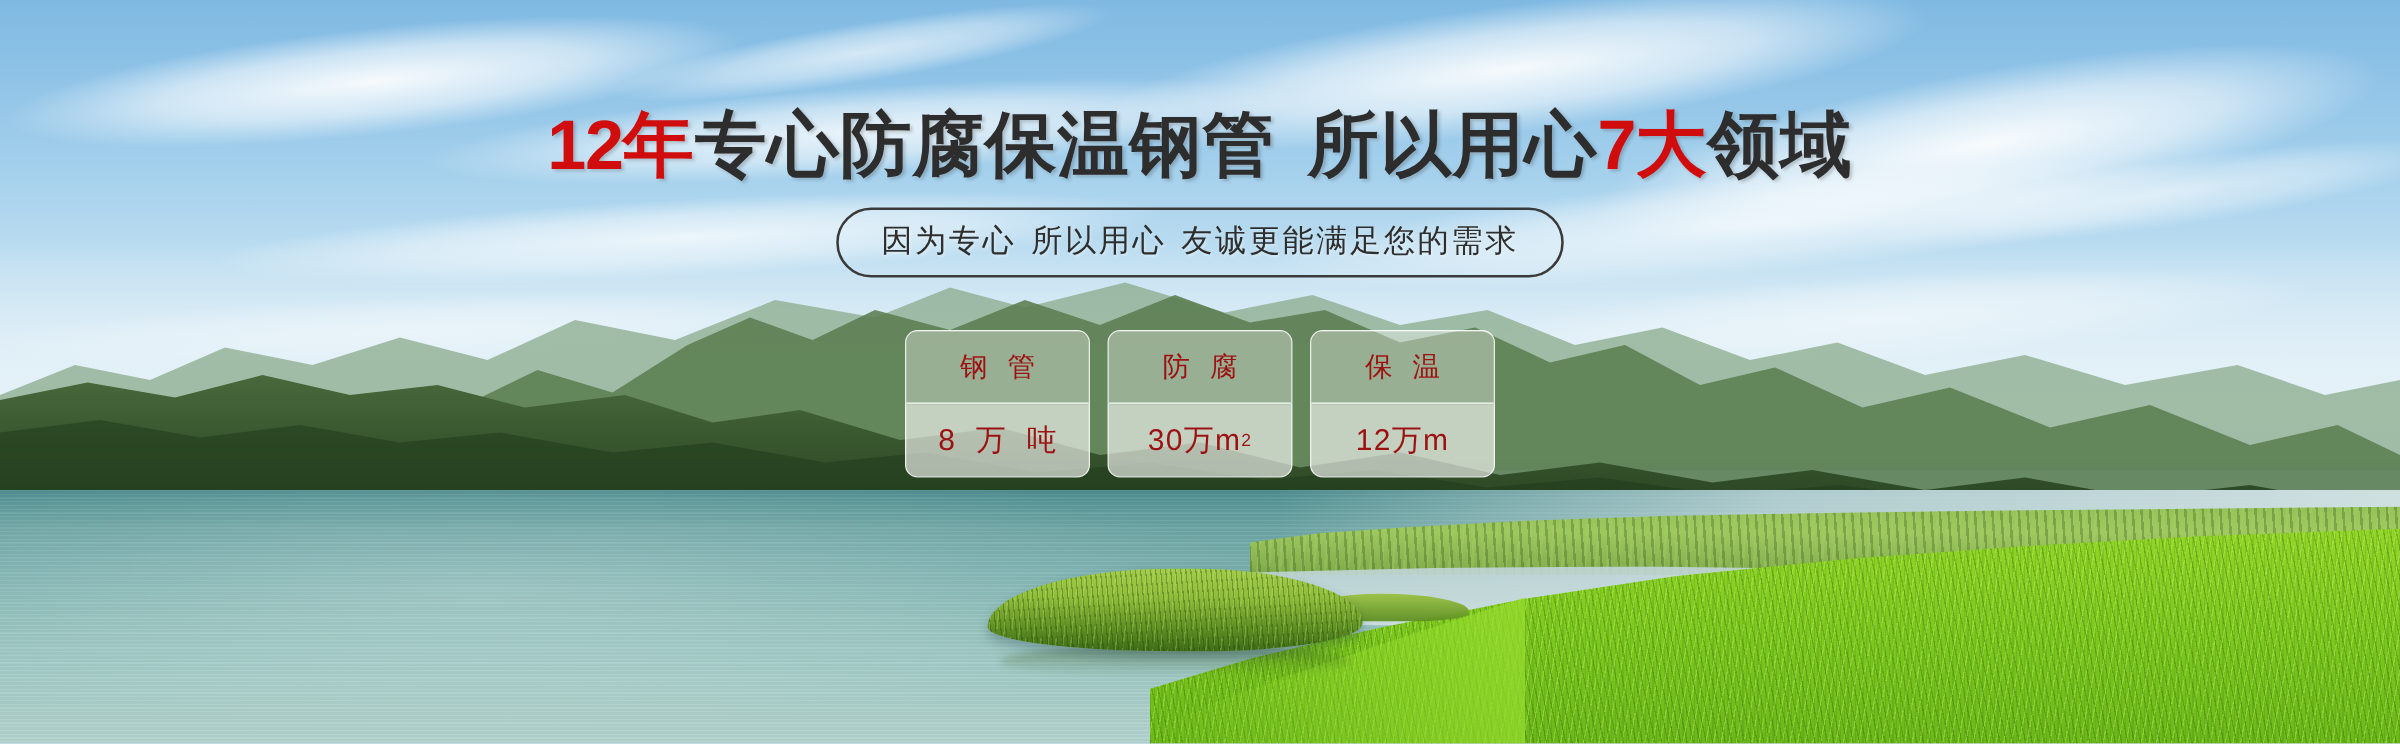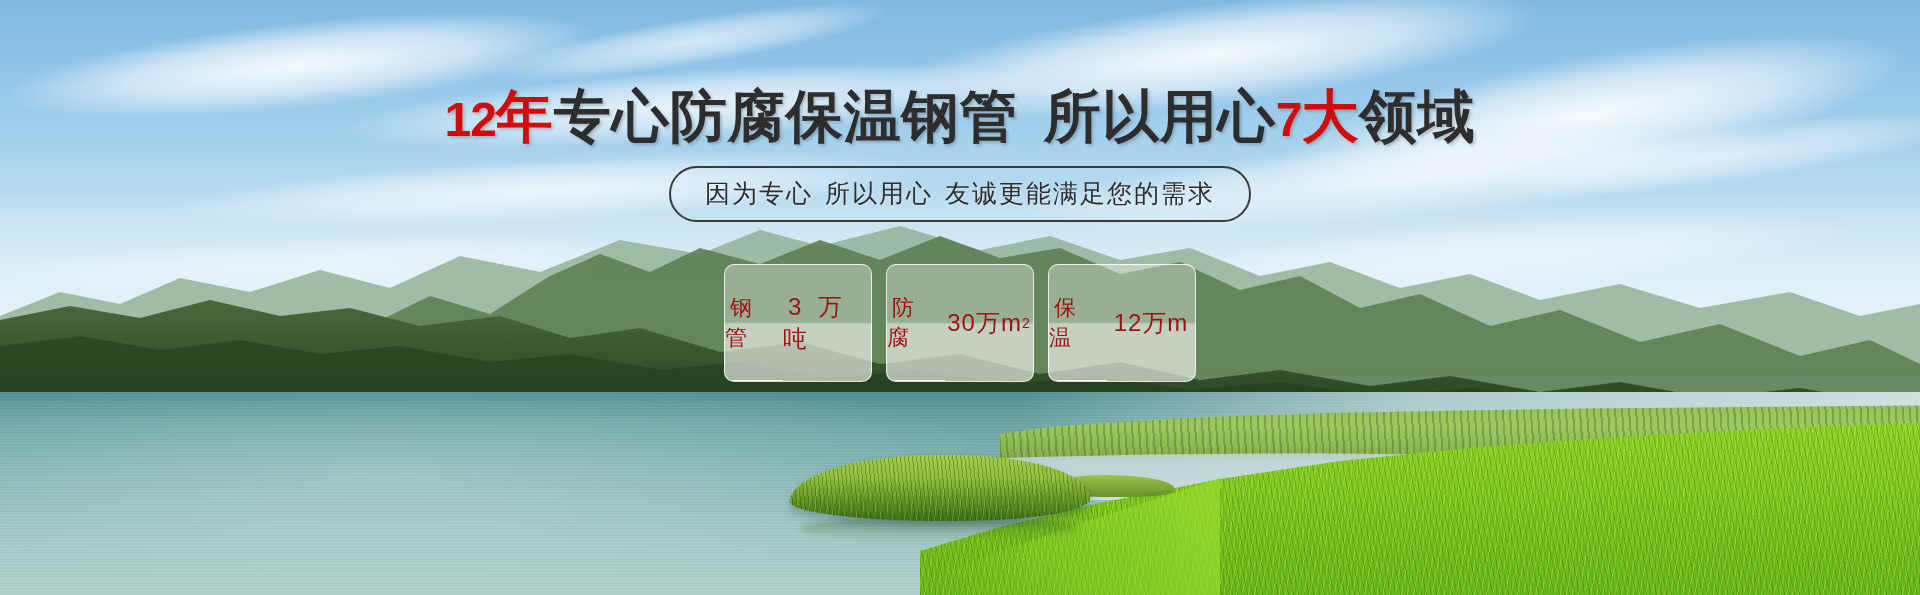--- a/index.html
+++ b/index.html
@@ -150,21 +150,21 @@
     font-size: 57px;
     line-height: 64px;
     font-weight: bold;
     letter-spacing: 1px;
     white-space: nowrap;
     color: #2d2d2d;
     text-shadow: 2px 2px 3px rgba(0,0,0,.20), 0 1px 0 rgba(255,255,255,.15);
   }
   .headline .num {
     color: #d00c0c;
-    font-size: 48px;
+    font-size: 56px;
     letter-spacing: -1px;
   }
   .headline .red {
     color: #d00c0c;
   }
   .headline .gap { display: inline-block; width: 26px; }
 
   
   .pill {
     position: absolute; left: 50%; top: 166px;
@@ -189,21 +189,21 @@
     gap: 14px;
   }
   .card {
     width: 148px; height: 118px;
     border-radius: 10px;
     background: linear-gradient(to bottom,
         rgba(255,255,255,.34) 0%, rgba(255,255,255,.34) 49%,
         rgba(255,255,255,.62) 51%, rgba(255,255,255,.62) 100%);
     border: 1px solid rgba(255,255,255,.78);
     display: flex;
-    flex-direction: row;
+    flex-direction: column;
     overflow: hidden;
   }
   .card-label {
     flex: 0 0 58px;
     display: flex; align-items: center; justify-content: center;
     font-size: 22px;
     letter-spacing: 5px;
     text-indent: 5px;
     color: #9c1111;
     font-weight: 500;
@@ -301,21 +301,21 @@
 
   <div class="headline"><span class="num">12</span><span class="red">年</span><span>专心防腐保温钢管</span><span class="gap"></span><span>所以用心</span><span class="num">7</span><span class="red">大</span><span>领域</span></div>
 
   <div class="pill"><span>因为专心</span><span class="sp"></span><span>所以用心</span><span class="sp"></span><span>友诚更能满足您的需求</span></div>
 
   <div class="cards">
 
     <div class="card">
       <div class="card-label">钢 管</div>
       <div class="card-value">
-          <span class="wide">3 万 吨</span>
+          <span class="wide">8 万 吨</span>
         </div>
     </div>
 
     <div class="card">
       <div class="card-label">防 腐</div>
       <div class="card-value">
           <span>30万m</span>
           <sup>2</sup>
         </div>
     </div>

